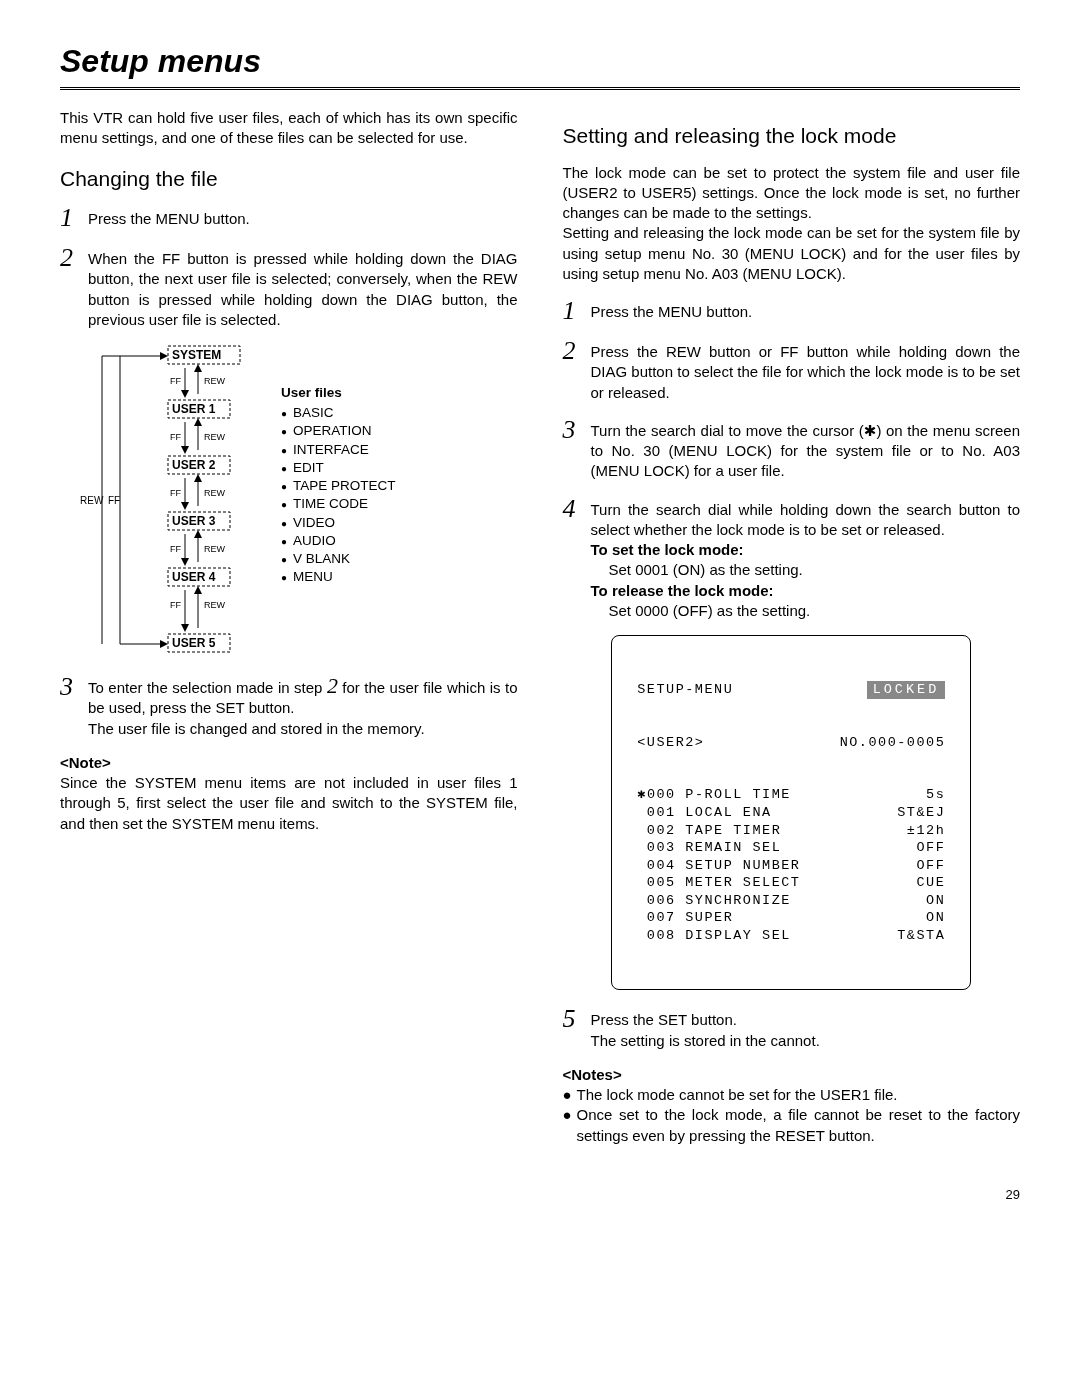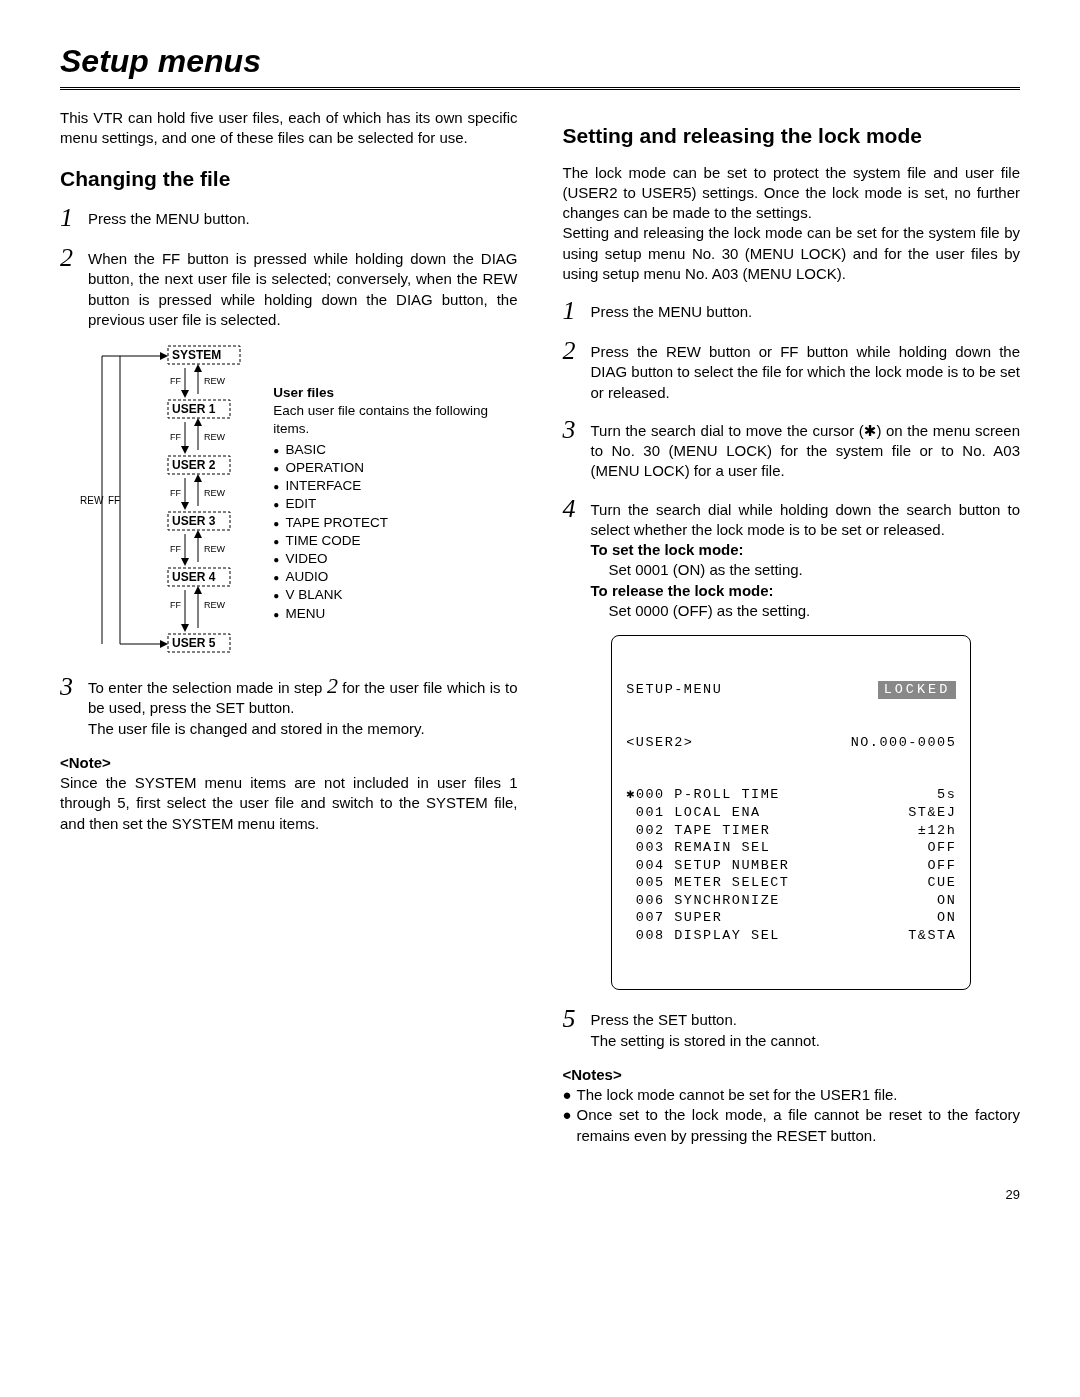--- a/index.html
+++ b/index.html
@@ -25,21 +25,21 @@
     margin: 0 0 18px 0;
   }
   .columns {
     display: flex;
     gap: 45px;
   }
   .col { flex: 1; }
   .intro { text-align: justify; margin-bottom: 16px; }
   .section-title {
     font-size: 21px;
-    font-weight: bold;
+    font-weight: normal;
     margin: 14px 0 12px 0;
   }
   .step { display: flex; margin-bottom: 14px; text-align: justify; }
   .step-num {
     font-family: 'Times New Roman', serif;
     font-style: italic;
     font-size: 26px;
     line-height: 1;
     width: 28px;
     flex-shrink: 0;
@@ -67,21 +67,21 @@
     padding-top: 40px;
   }
   .diagram-right .heading { font-weight: bold; }
   .diagram-right ul { list-style: none; padding: 0; margin: 2px 0; }
   .diagram-right li::before { content: "●"; font-size: 10px; margin-right: 6px; }
   .menu-screen {
     border: 1px solid #000;
     border-radius: 8px;
     width: 360px;
     margin: 10px auto 16px auto;
-    padding: 10px 14px;
+    padding: 10px 25px;
     font-family: 'Courier New', monospace;
     font-size: 13.5px;
     line-height: 1.3;
     letter-spacing: 1.5px;
     white-space: pre;
   }
   .locked-badge {
     background: #888;
     color: #fff;
     padding: 0 6px;
@@ -175,21 +175,20 @@
           <text x="90" y="264">FF</text>
           <line x1="105" y1="246" x2="105" y2="284" stroke="#000"></line>
             <polygon points="101,280 109,280 105,288" fill="#000"></polygon>
           <line x1="118" y1="246" x2="118" y2="284" stroke="#000"></line>
             <polygon points="114,250 122,250 118,242" fill="#000"></polygon>
           <text x="124" y="264">REW</text>
         </g>
       </svg>
       <div class="diagram-right">
         <div class="heading">User files</div>
-        <div>Each user file contains the following items.</div>
         <ul>
           <li>BASIC</li>
           <li>OPERATION</li>
           <li>INTERFACE</li>
           <li>EDIT</li>
           <li>TAPE PROTECT</li>
           <li>TIME CODE</li>
           <li>VIDEO</li>
           <li>AUDIO</li>
           <li>V BLANK</li>
@@ -262,18 +261,18 @@
       </div>
     </div>
 
     <div class="note-title">&lt;Notes&gt;</div>
     <div class="bullet-row">
       <div class="dot">●</div>
         <div style="text-align:justify">The lock mode cannot be set for the USER1 file.</div>
     </div>
     <div class="bullet-row">
       <div class="dot">●</div>
-        <div style="text-align:justify">Once set to the lock mode, a file cannot be reset to the factory remains even by pressing the RESET button.</div>
+        <div style="text-align:justify">Once set to the lock mode, a file cannot be reset to the factory settings even by pressing the RESET button.</div>
     </div>
   </div>
 </div>
 
 <div class="page-num">29</div>
 
 </body></html>

